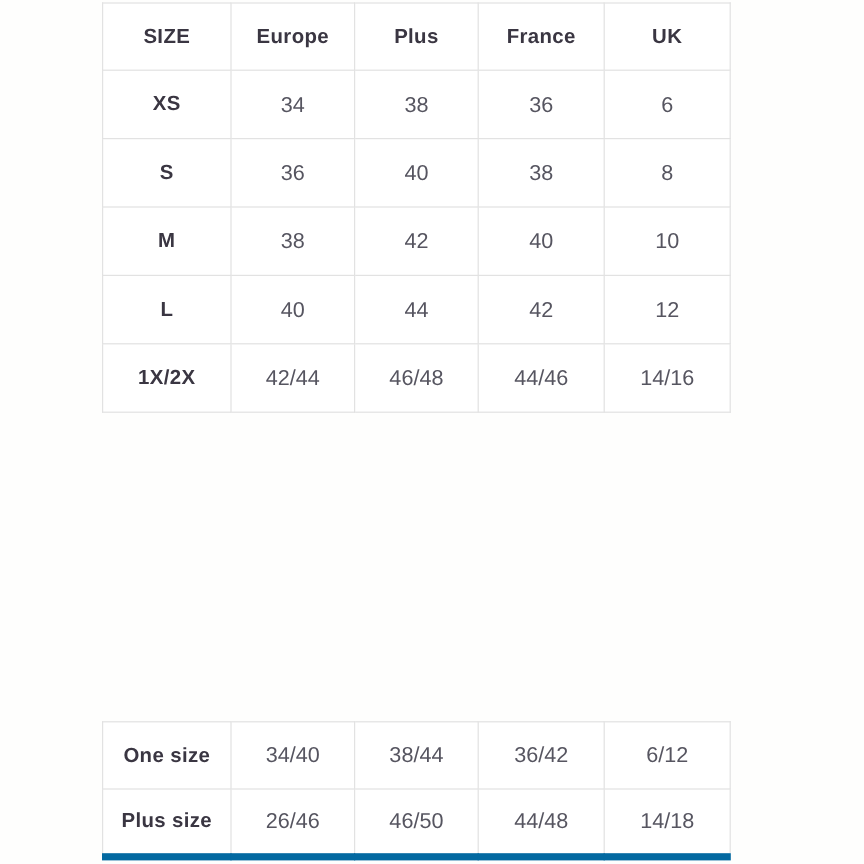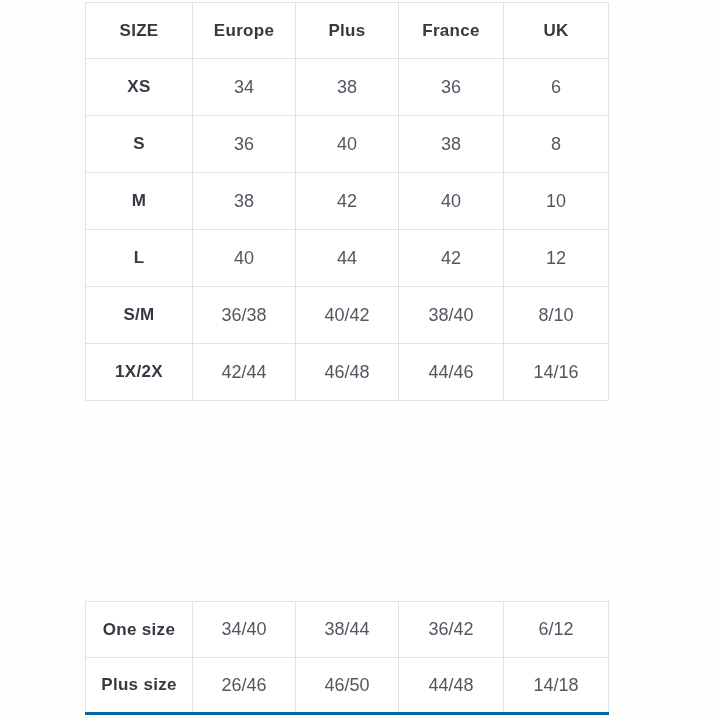--- a/index.html
+++ b/index.html
@@ -25,21 +25,21 @@
   table.size-table.main { top: 2px; }
   table.size-table.secondary { top: 601px; }
   .size-table th, .size-table td {
     border: 1px solid #e2e2e2;
     text-align: center;
     vertical-align: middle;
   }
   .size-table.main thead tr { height: 56px; }
   .size-table.main tbody tr { height: 57px; }
   .size-table.secondary tbody tr { height: 56px; }
-  .size-table.secondary { border-bottom: 3px solid #0369a1; padding-left: 32px; }
+  .size-table.secondary { border-bottom: 6px solid #0369a1; padding-left: 32px; }
   .size-table th {
     font-weight: 700;
     font-size: 17px;
     color: #3a3642;
     letter-spacing: 0.3px;
   }
   .size-table td {
     font-weight: 400;
     font-size: 18px;
     color: #565560;
@@ -96,27 +96,20 @@
         <td>10</td>
       </tr>
       <tr>
         <th>L</th>
         <td>40</td>
         <td>44</td>
         <td>42</td>
         <td>12</td>
       </tr>
       <tr>
-        <th>S/M</th>
-        <td>36/38</td>
-        <td>40/42</td>
-        <td>38/40</td>
-        <td>8/10</td>
-      </tr>
-      <tr>
         <th>1X/2X</th>
         <td>42/44</td>
         <td>46/48</td>
         <td>44/46</td>
         <td>14/16</td>
       </tr>
     </tbody>
   </table>
 
   <table class="size-table secondary">

